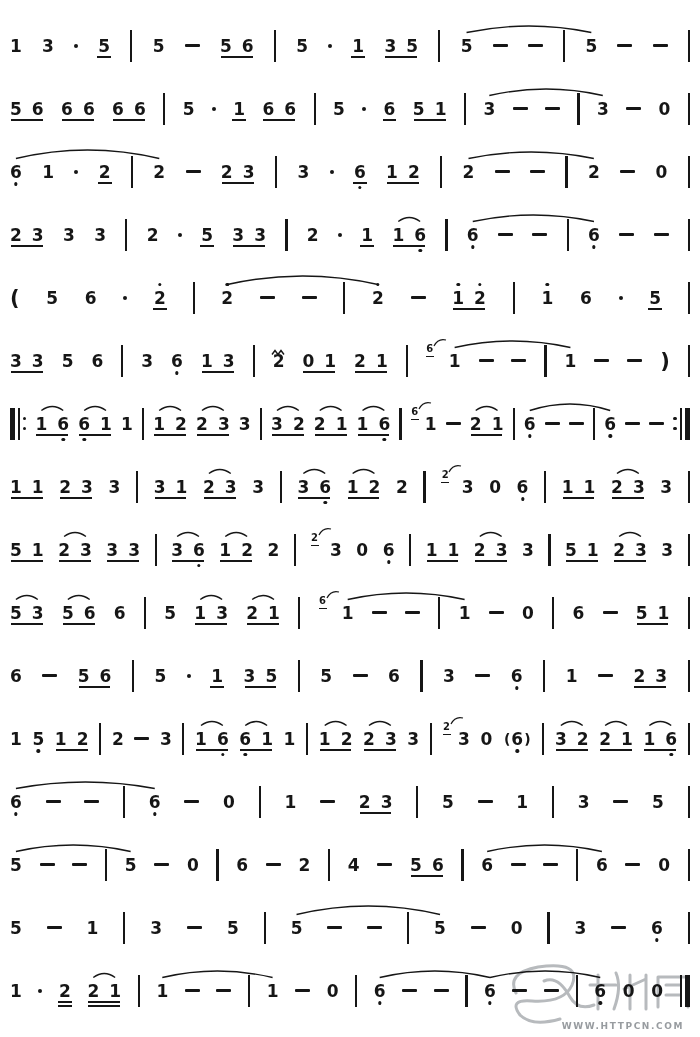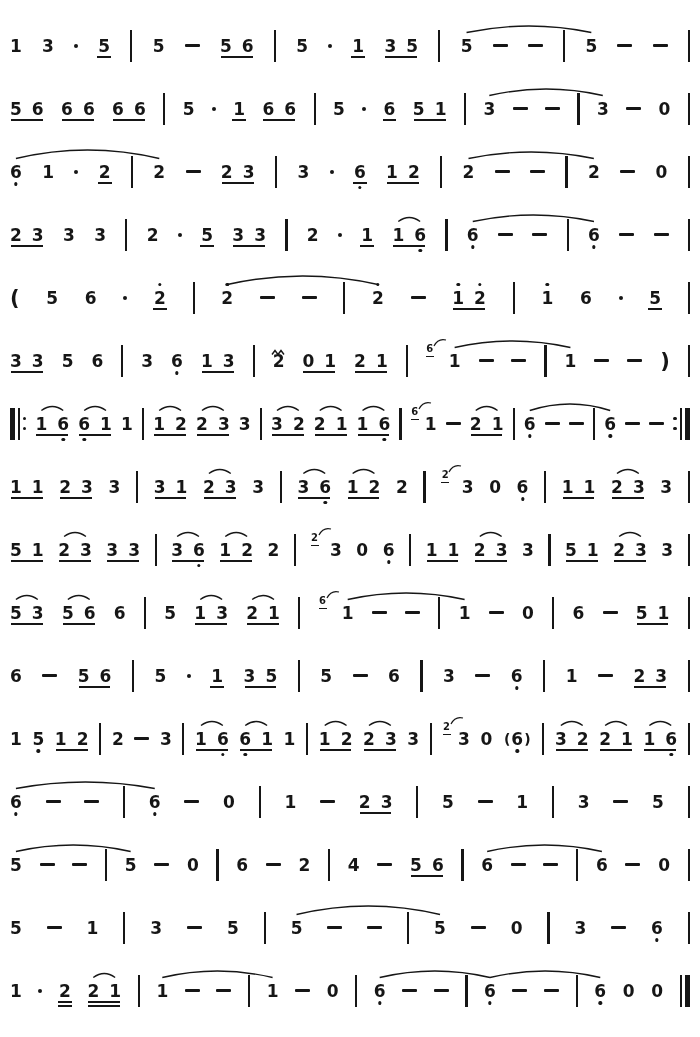--- a/index.html
+++ b/index.html
@@ -48,20 +48,32 @@
   .wm-url{
     position:absolute;right:14px;bottom:6px;
     font-size:9px;font-weight:bold;letter-spacing:1.6px;color:#989ca0;
     font-family:"DejaVu Sans",sans-serif;
   }
 </style>
 </head>
 <body>
 
 <div class="sheet">
+  <div class="wm">
+    <svg width="200" height="92" viewBox="0 0 200 92">
+      <g fill="none" stroke="#b7babd" stroke-width="3" stroke-linecap="round">
+        <path d="M18 48 Q8 28 40 22 Q84 16 74 40 Q66 58 34 56 Q10 54 22 70 Q34 82 62 74"></path>
+        <path d="M46 36 Q60 30 72 52 Q80 66 96 60"></path>
+        <path d="M100 30 l0 34 M92 40 l26 0 M118 28 q6 14 -2 36"></path>
+        <path d="M132 30 l0 34 M126 44 l22 -10 M148 30 l0 34"></path>
+        <path d="M160 32 l0 30 M160 32 l30 0 l0 30 M168 40 l14 0 M168 50 l14 0"></path>
+      </g>
+    </svg>
+    <div class="wm-url">WWW.HTTPCN.COM</div>
+  </div>
   <div class="score">
       <div class="line">
         <span class="note">
           <span class="dg">1</span>
         </span>
         <span class="note">
           <span class="dg">3</span>
         </span>
         <span class="ddot"></span>
         <span class="note">

